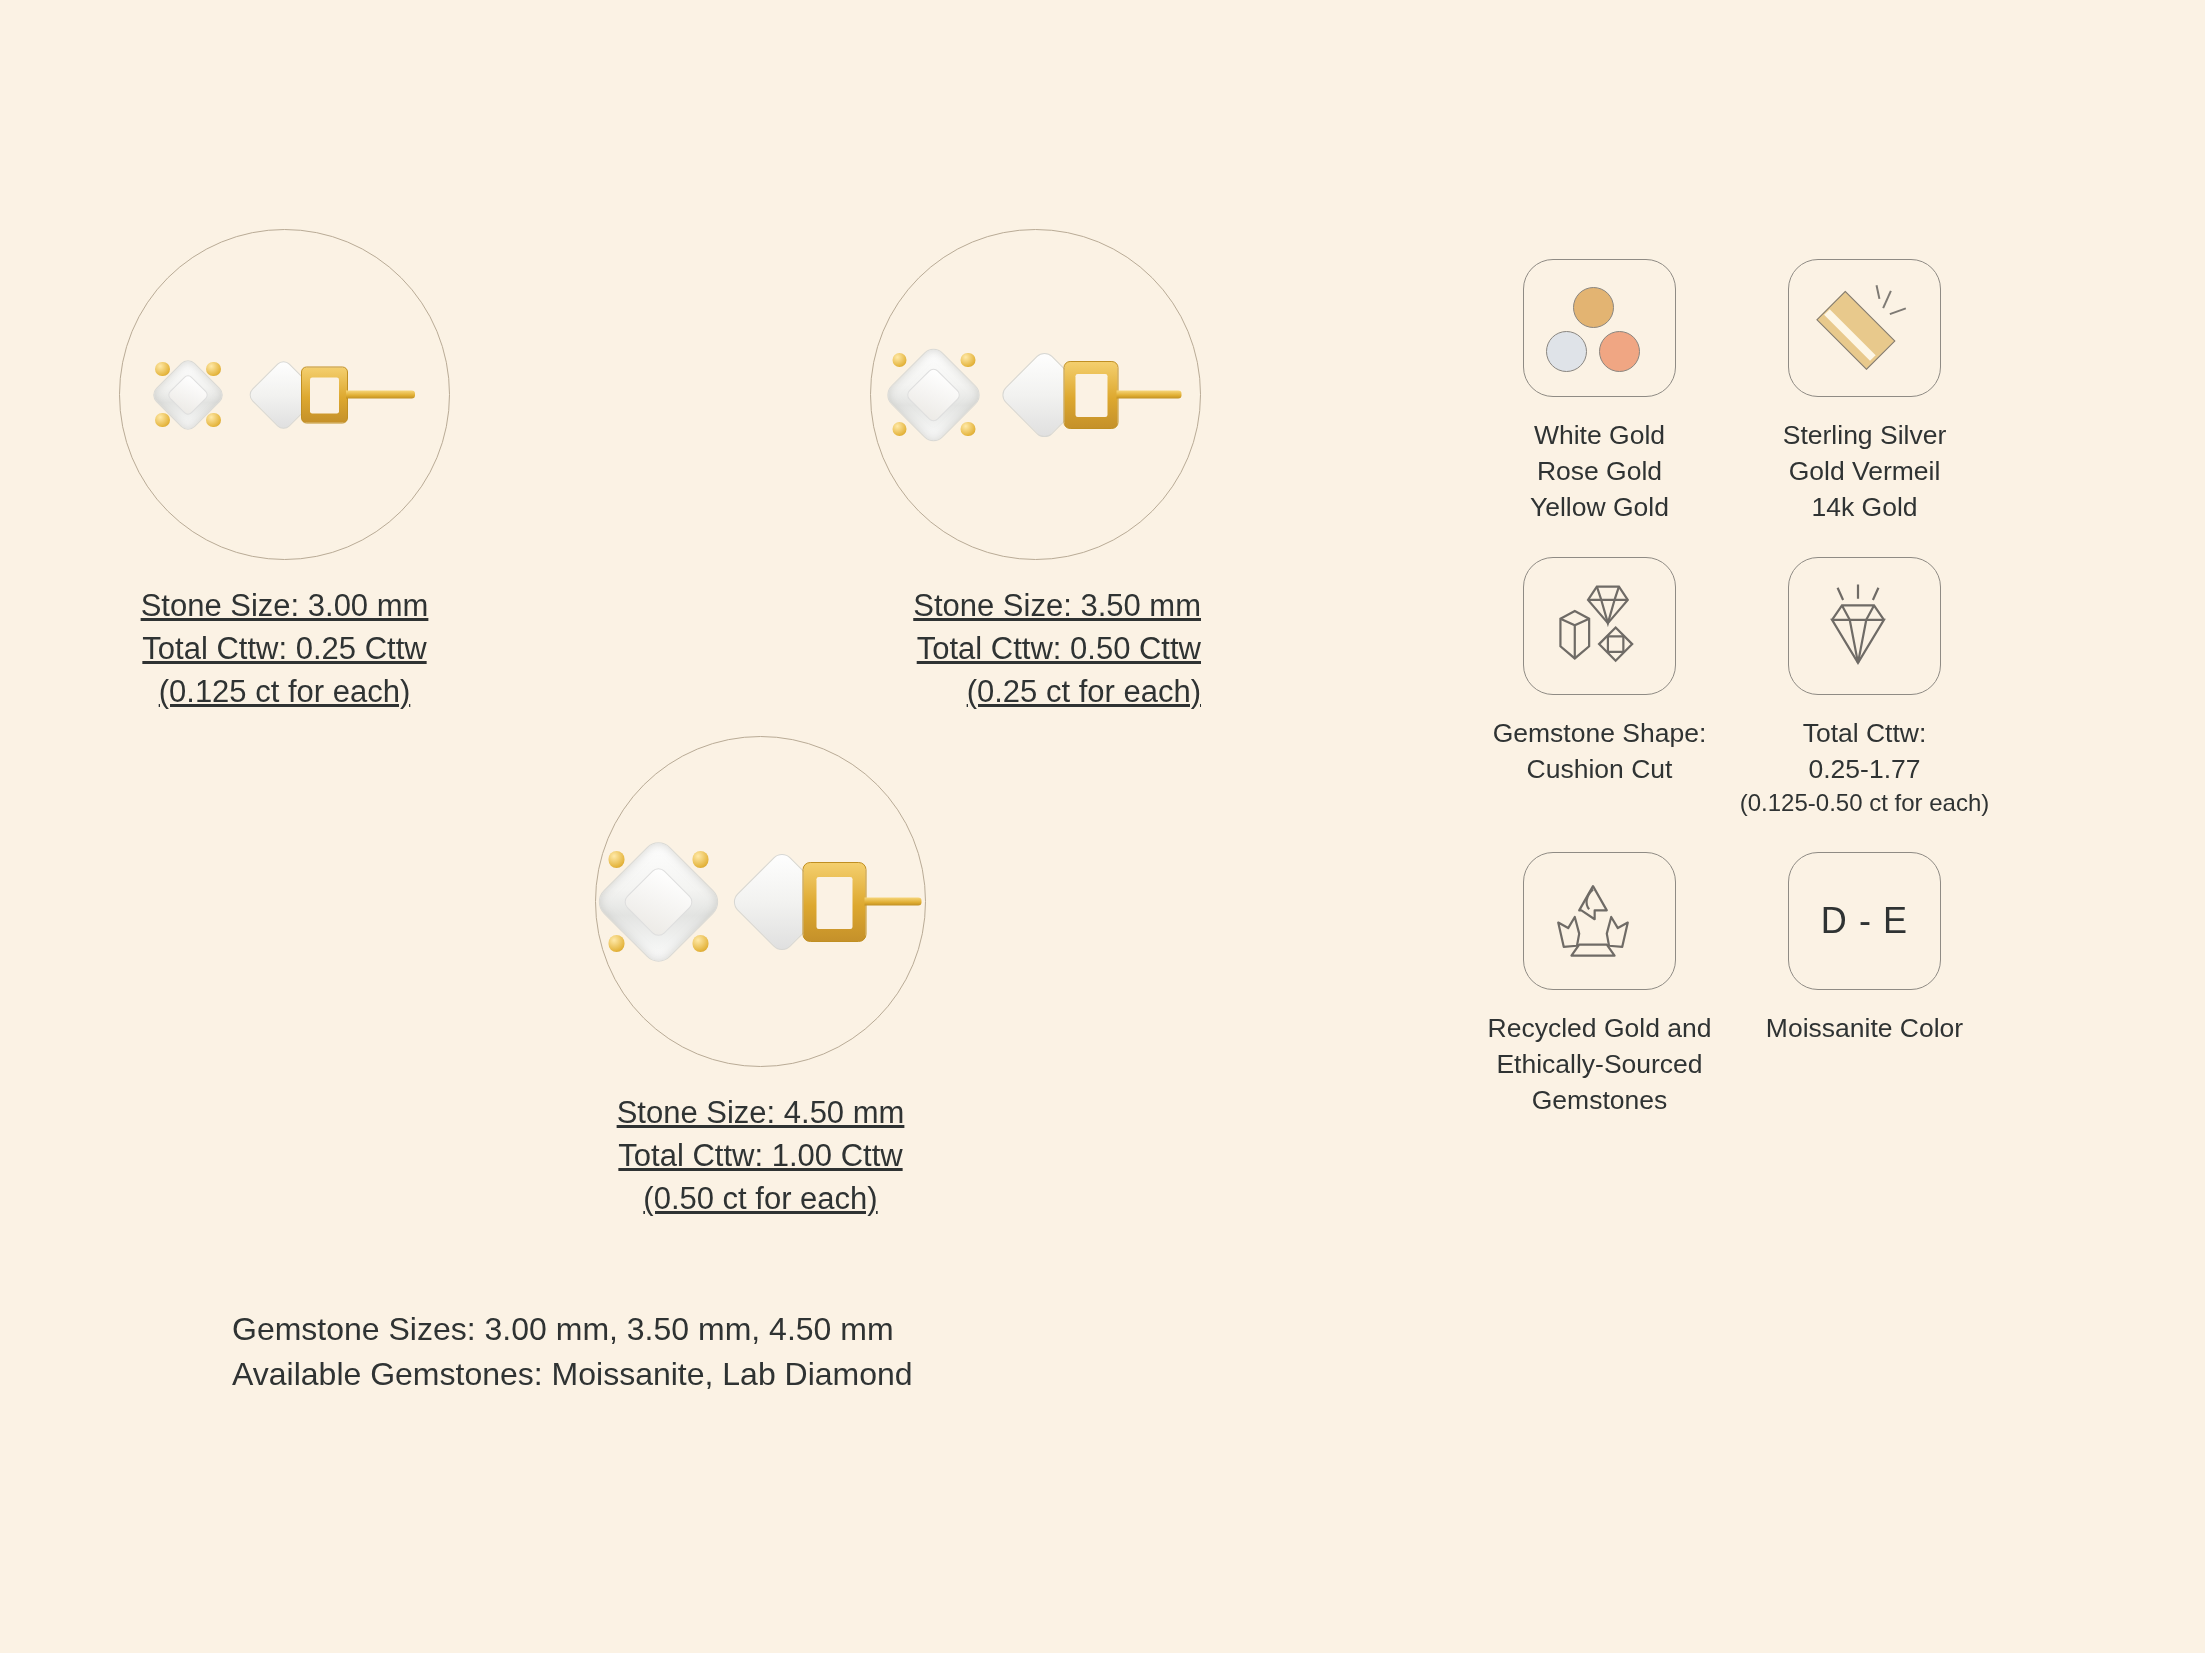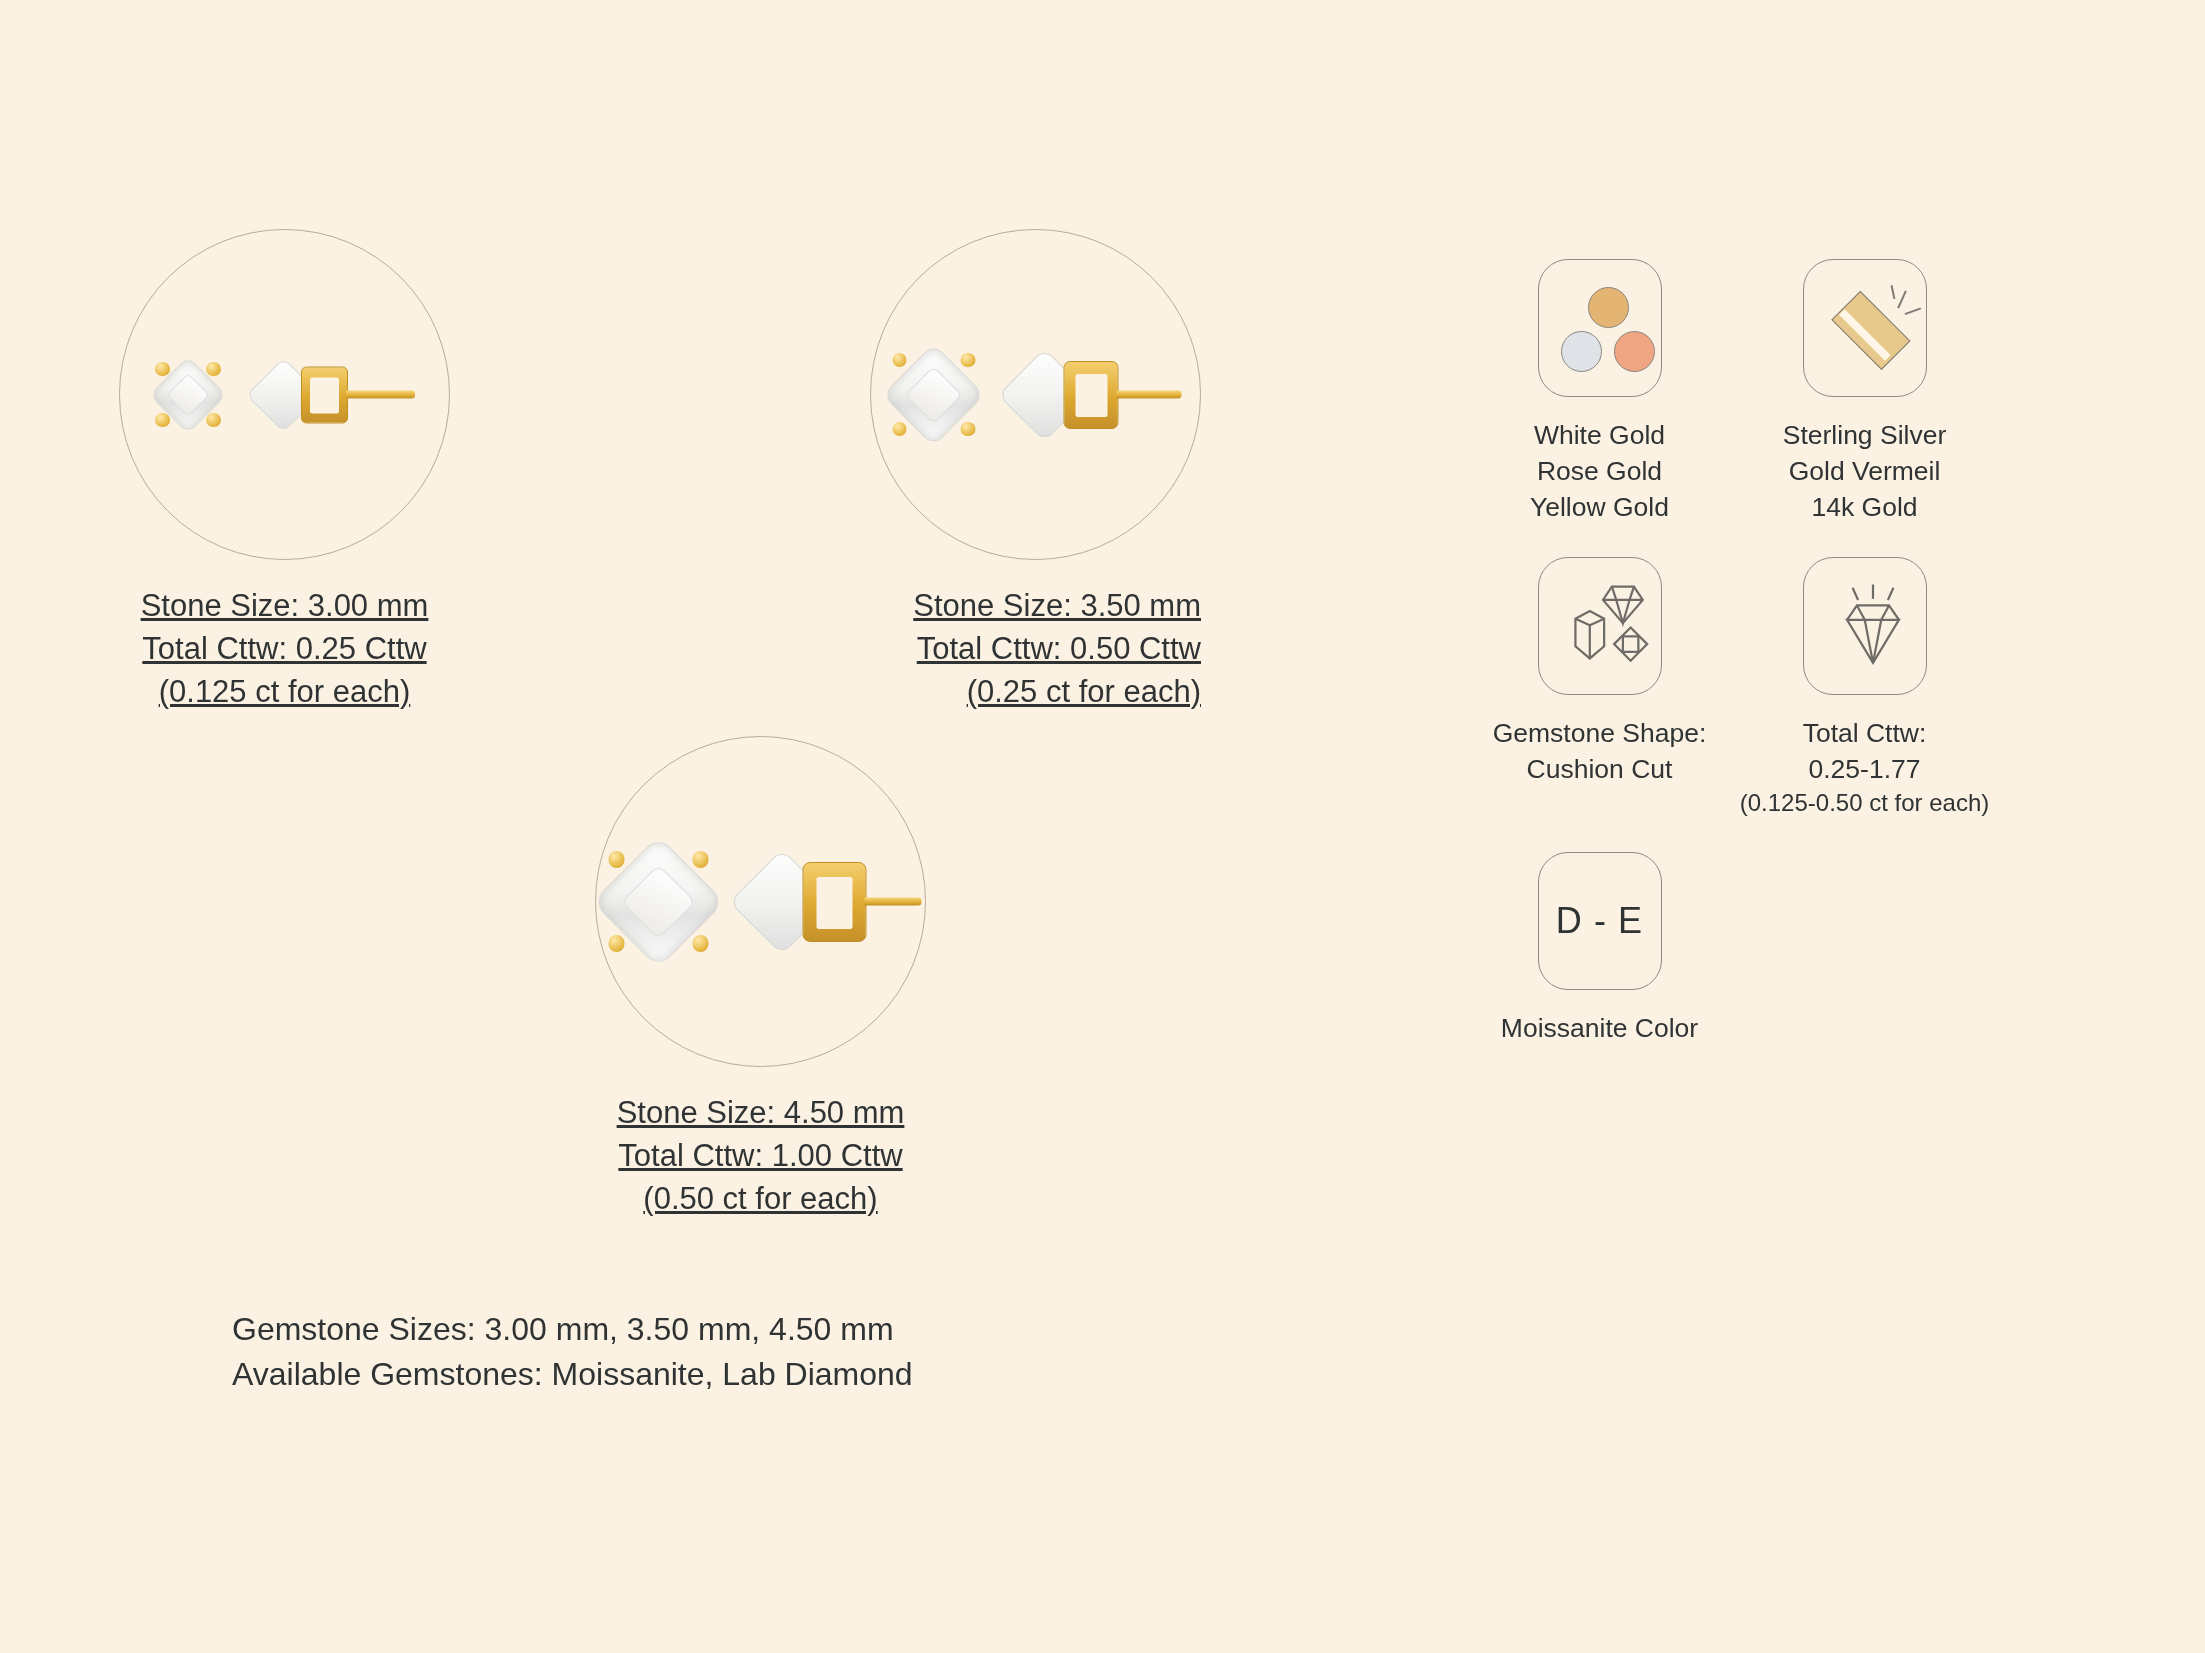--- a/index.html
+++ b/index.html
@@ -131,21 +131,21 @@
   }
   .frow {
     display: flex;
   }
   .fcell {
     width: 265px;
     text-align: center;
     margin-bottom: 32px;
   }
   .ficon {
-    width: 124px;
+    width: 153px;
     height: 138px;
     border-radius: 30px;
     border: 1.7px solid #8f8b84;
     margin: 0 auto 20px auto;
     position: relative;
     box-sizing: border-box;
   }
   .flabel {
     font-size: 26.5px;
     line-height: 1.36;
@@ -359,20 +359,36 @@
         </div>
         <div class="flabel">
           <div>Total Cttw:</div>
           <div>0.25-1.77</div>
           <div class="small">(0.125-0.50 ct for each)</div>
         </div>
       </div>
     </div>
 
     <div class="frow">
+      <div class="fcell">
+        <div class="ficon">
+          <svg class="svgicon" width="138" height="138" viewBox="0 0 250 250" fill="none" stroke="#6f6b66" stroke-width="4" stroke-linejoin="round">
+            <path d="M125 60 L150 104 L128 104 L128 120 L104 104 L100 104 Z"></path>
+            <path d="M125 66 C112 78 110 92 118 102"></path>
+            <path d="M72 170 L62 126 L80 136 L92 116 L100 146 L96 168 Z"></path>
+            <path d="M178 170 L188 126 L170 136 L158 116 L150 146 L154 168 Z"></path>
+            <path d="M86 186 L164 186 L150 166 L100 166 Z"></path>
+          </svg>
+        </div>
+        <div class="flabel">
+          <div>Recycled Gold and</div>
+          <div>Ethically-Sourced</div>
+          <div>Gemstones</div>
+        </div>
+      </div>
 
       <div class="fcell">
         <div class="ficon">
           <div class="de-text">D - E</div>
         </div>
         <div class="flabel">
           <div>Moissanite Color</div>
         </div>
       </div>
     </div>

